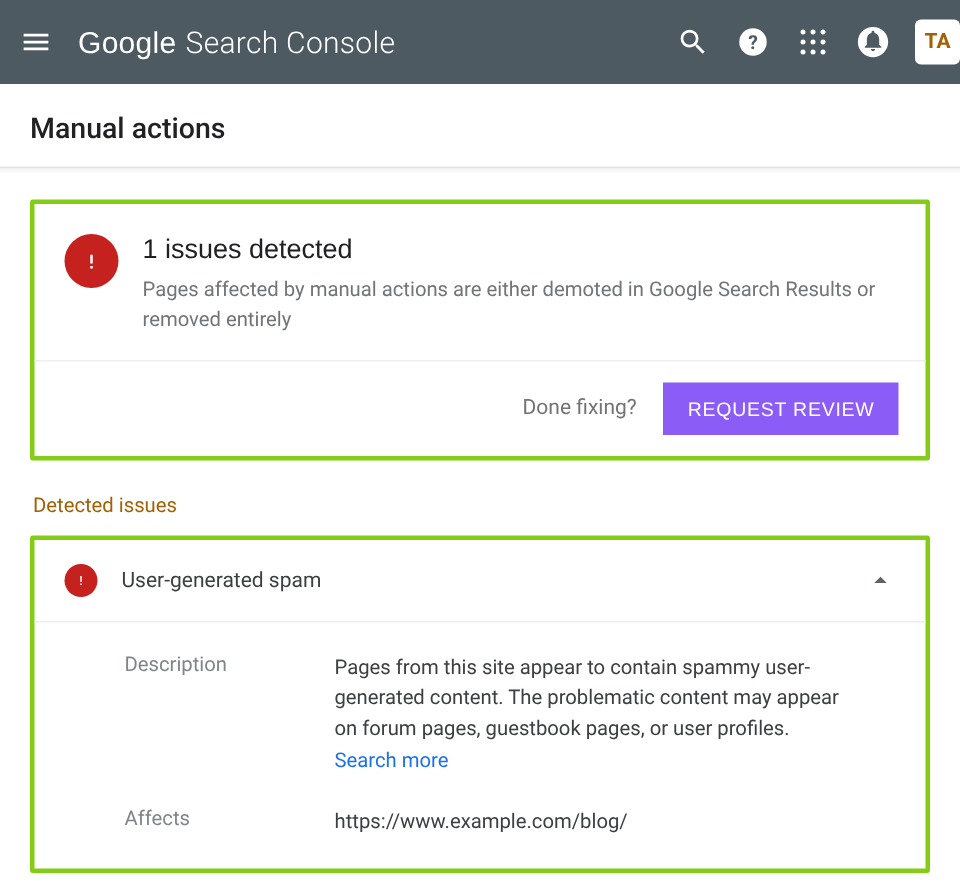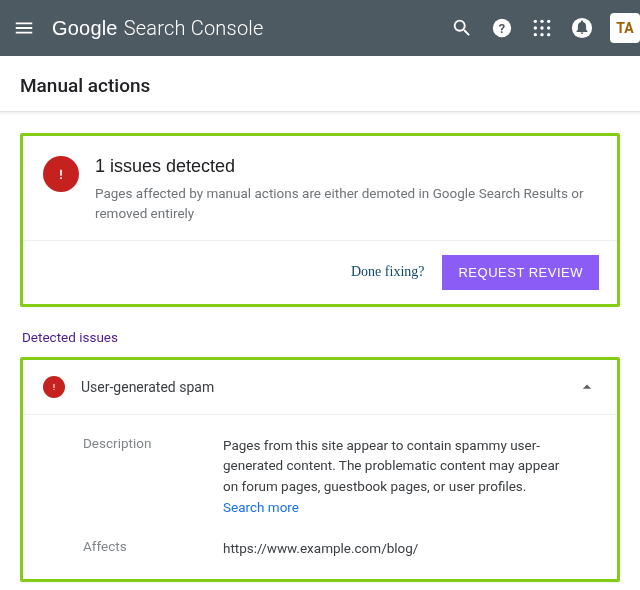--- a/index.html
+++ b/index.html
@@ -57,27 +57,27 @@
   .alert-icon-sm {
     width:22px; height:22px; border-radius:50%; background:#c5221f;
     display:flex; align-items:center; justify-content:center; flex-shrink:0;
   }
   .summary-text h2 { font-size:18px; font-weight:500; margin-bottom:6px; font-family: 'Google Sans', Arial, sans-serif;}
   .summary-text p { font-size:13.5px; color:#70757a; line-height:1.5; }
   .action-row {
     border-top:1px solid #eee; padding:14px 18px;
     display:flex; align-items:center; justify-content:flex-end; gap:18px;
   }
-  .done-text { color:#0c4a6e; font-size:14px;font-family:Liberation Serif, serif; }
+  .done-text { color:#737373; font-size:14px; }
   .btn-review {
     background:#8b5cf6; color:#fff; border:none;
     padding:10px 16px; font-size:13px; font-weight:500;
     letter-spacing:.5px; cursor:pointer;
   }
-  .section-label { font-size:13.5px; color:#4c1d95; margin:22px 0 12px 2px; }
+  .section-label { font-size:13.5px; color:#a16207; margin:22px 0 12px 2px; }
   .issue-header {
     display:flex; align-items:center; gap:16px;
     padding:16px 20px; cursor:pointer;
   }
   .issue-title { font-size:14px; color:#3c4043; flex:1;}
   .chevron-icon { color:#5f6368; }
   .issue-body {
     border-top:1px solid #eee;
     padding:20px 20px 20px 60px;
     display:grid;

